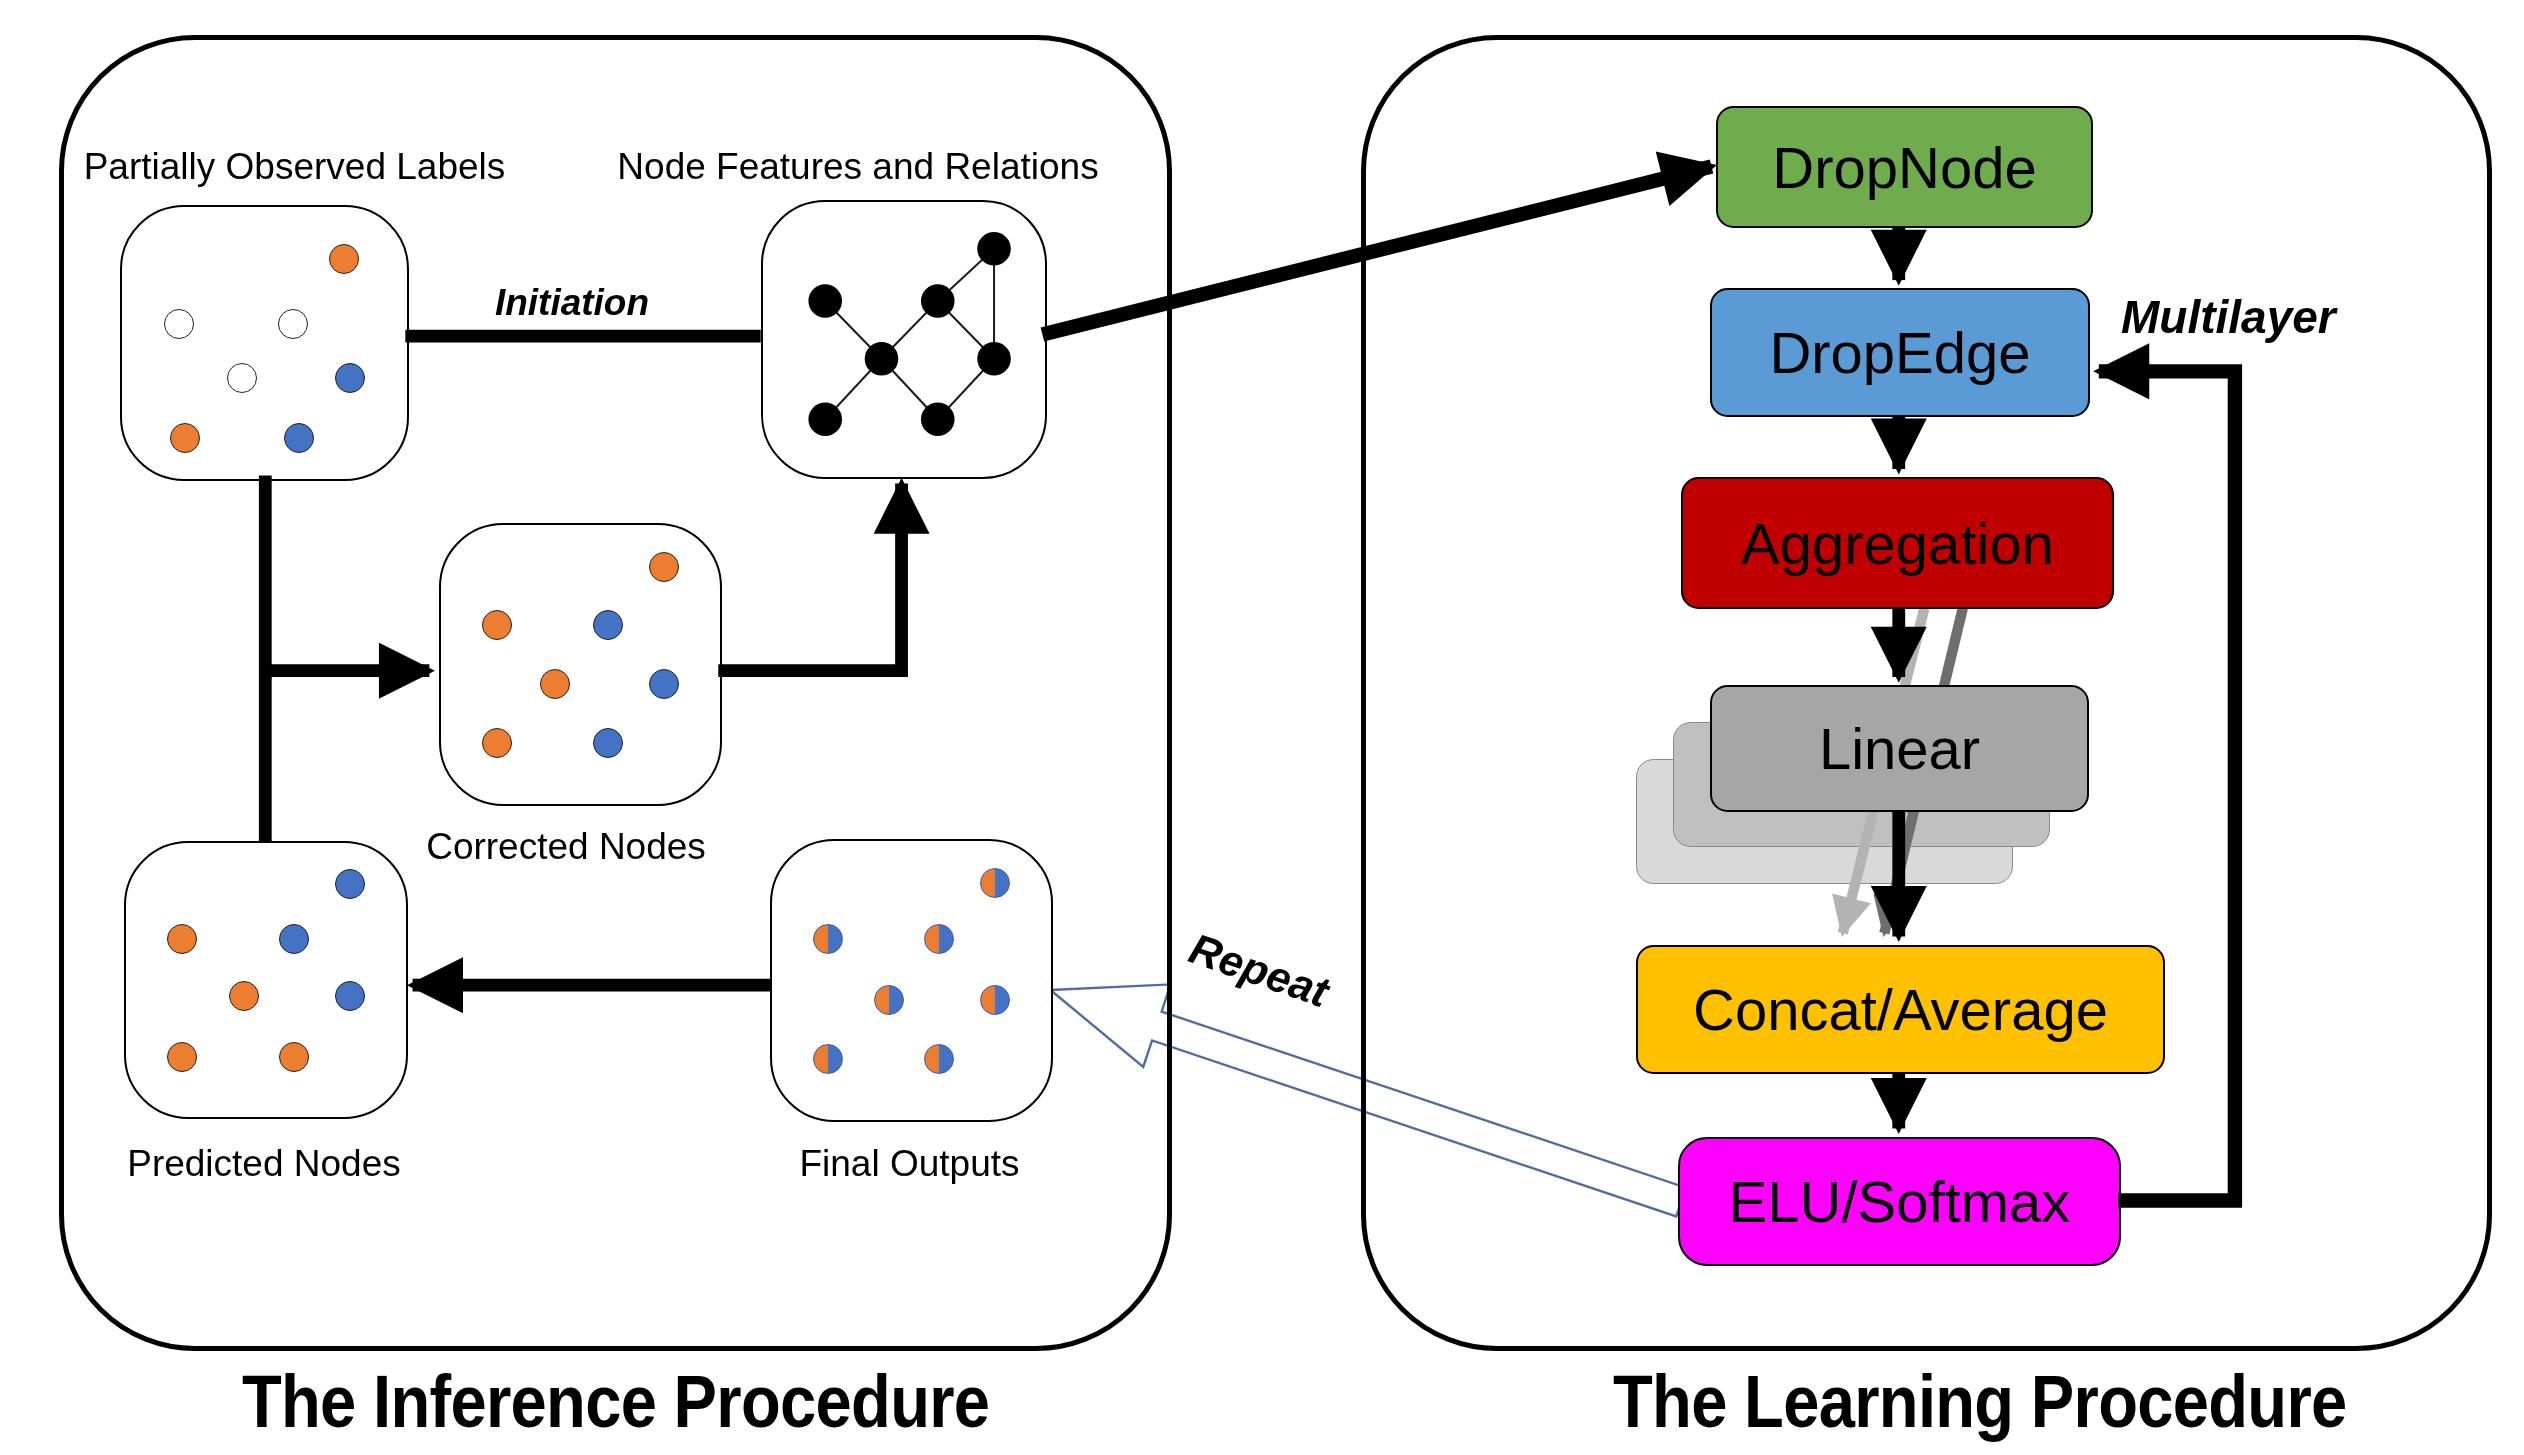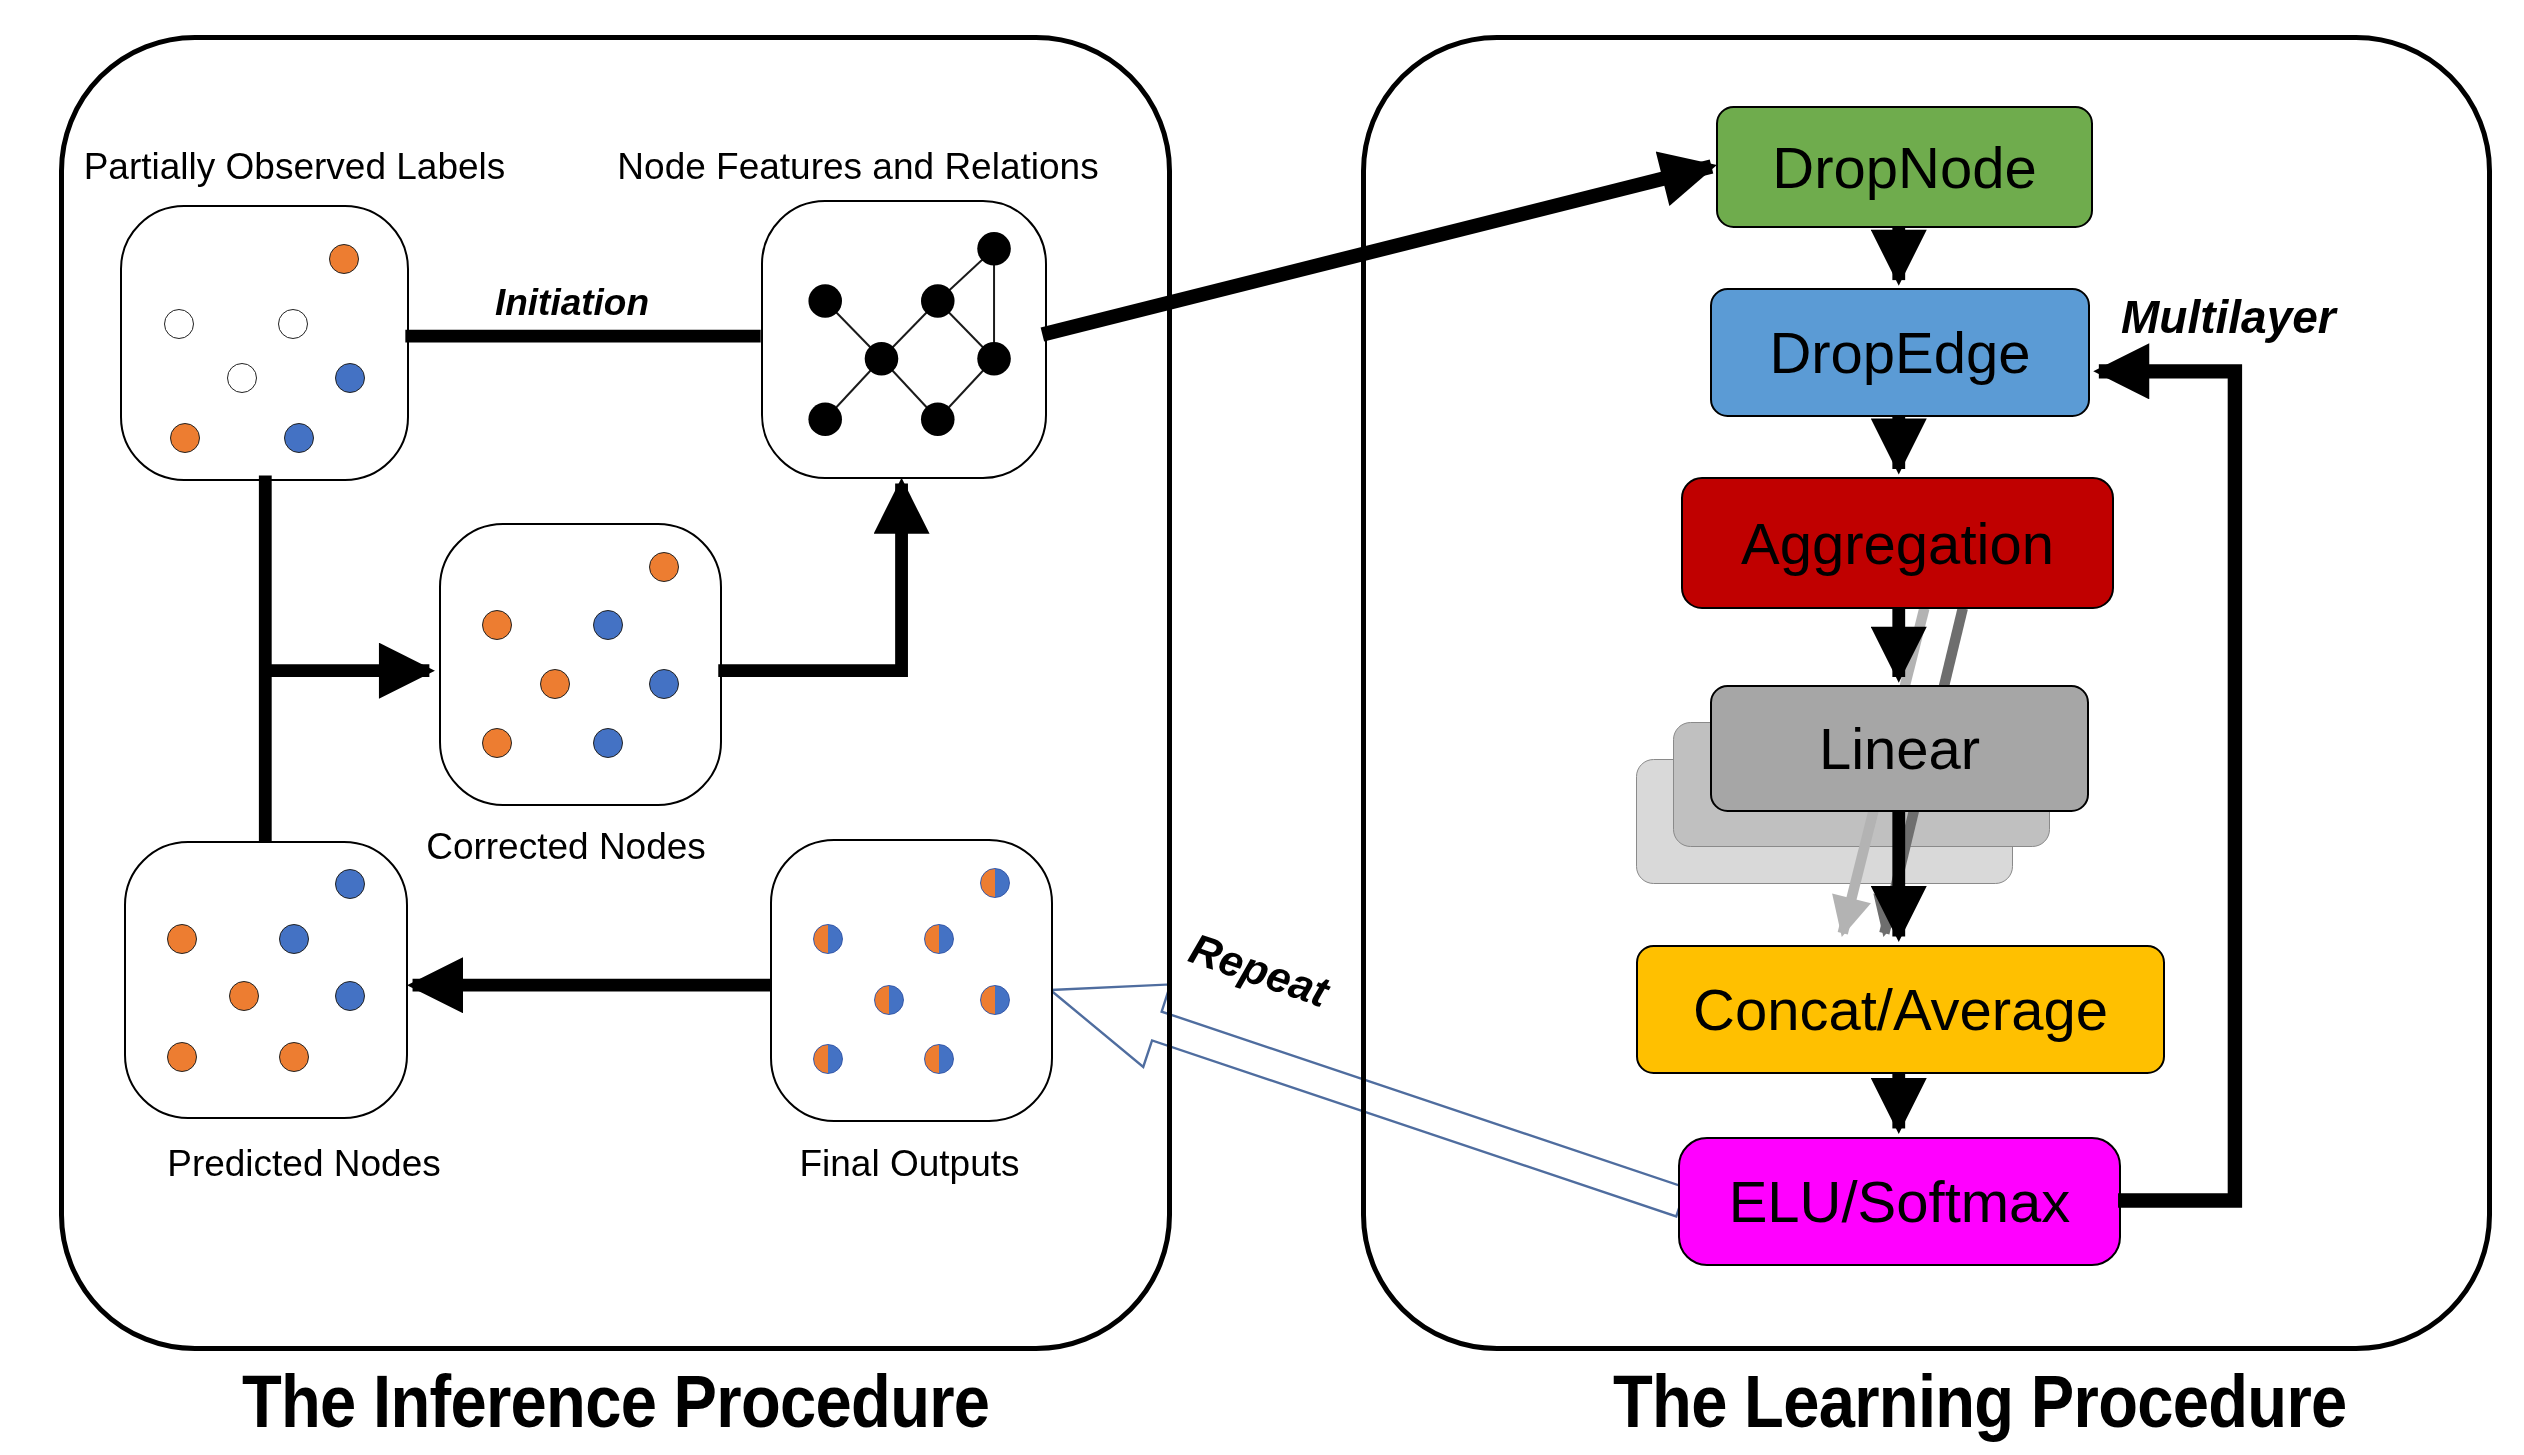--- a/index.html
+++ b/index.html
@@ -97,21 +97,21 @@
 
     <div class="nodebox" style="left:124px;top:841px;width:280px;height:274px;">
         <span class="dot" style="left: calc(80% - 15px); top: calc(15% - 15px); background: rgb(68, 114, 196);"></span>
         <span class="dot" style="left: calc(20% - 15px); top: calc(35% - 15px); background: rgb(237, 125, 49);"></span>
         <span class="dot" style="left: calc(60% - 15px); top: calc(35% - 15px); background: rgb(68, 114, 196);"></span>
         <span class="dot" style="left: calc(42% - 15px); top: calc(56% - 15px); background: rgb(237, 125, 49);"></span>
         <span class="dot" style="left: calc(80% - 15px); top: calc(56% - 15px); background: rgb(68, 114, 196);"></span>
         <span class="dot" style="left: calc(20% - 15px); top: calc(78% - 15px); background: rgb(237, 125, 49);"></span>
         <span class="dot" style="left: calc(60% - 15px); top: calc(78% - 15px); background: rgb(237, 125, 49);"></span>
       </div>
-    <div class="smalllabel" style="left:124px;top:1143px;width:280px;margin-left:40px;">Predicted Nodes</div>
+    <div class="smalllabel" style="left:124px;top:1143px;width:280px;">Predicted Nodes</div>
 
     <div class="nodebox" style="left:770px;top:839px;width:279px;height:279px;">
         <span class="dot" style="left: calc(80% - 15px); top: calc(15% - 15px); background: linear-gradient(90deg, rgb(237, 125, 49) 0px, rgb(237, 125, 49) 50%, rgb(68, 114, 196) 50%, rgb(68, 114, 196) 100%); border-color: rgb(53, 88, 168);"></span>
         <span class="dot" style="left: calc(20% - 15px); top: calc(35% - 15px); background: linear-gradient(90deg, rgb(237, 125, 49) 0px, rgb(237, 125, 49) 50%, rgb(68, 114, 196) 50%, rgb(68, 114, 196) 100%); border-color: rgb(53, 88, 168);"></span>
         <span class="dot" style="left: calc(60% - 15px); top: calc(35% - 15px); background: linear-gradient(90deg, rgb(237, 125, 49) 0px, rgb(237, 125, 49) 50%, rgb(68, 114, 196) 50%, rgb(68, 114, 196) 100%); border-color: rgb(53, 88, 168);"></span>
         <span class="dot" style="left: calc(42% - 15px); top: calc(57% - 15px); background: linear-gradient(90deg, rgb(237, 125, 49) 0px, rgb(237, 125, 49) 50%, rgb(68, 114, 196) 50%, rgb(68, 114, 196) 100%); border-color: rgb(53, 88, 168);"></span>
         <span class="dot" style="left: calc(80% - 15px); top: calc(57% - 15px); background: linear-gradient(90deg, rgb(237, 125, 49) 0px, rgb(237, 125, 49) 50%, rgb(68, 114, 196) 50%, rgb(68, 114, 196) 100%); border-color: rgb(53, 88, 168);"></span>
         <span class="dot" style="left: calc(20% - 15px); top: calc(78% - 15px); background: linear-gradient(90deg, rgb(237, 125, 49) 0px, rgb(237, 125, 49) 50%, rgb(68, 114, 196) 50%, rgb(68, 114, 196) 100%); border-color: rgb(53, 88, 168);"></span>
         <span class="dot" style="left: calc(60% - 15px); top: calc(78% - 15px); background: linear-gradient(90deg, rgb(237, 125, 49) 0px, rgb(237, 125, 49) 50%, rgb(68, 114, 196) 50%, rgb(68, 114, 196) 100%); border-color: rgb(53, 88, 168);"></span>
       </div>
@@ -126,21 +126,21 @@
     <line x1="2452" y1="760" x2="2354" y2="1166" stroke="#6E6E6E" stroke-width="13" marker-end="url(#head-gdark)"></line>
   </svg>
 
   <div class="layer z40">
     <div class="step" style="left: 1716px; top: 106px; width: 373px; height: 118px; background: rgb(111, 172, 77);">
       <span>DropNode</span>
     </div>
     <div class="step" style="left: 1710px; top: 288px; width: 376px; height: 125px; background: rgb(91, 155, 213);">
       <span>DropEdge</span>
     </div>
-    <div class="step" style="left: 1681px; top: 477px; width: 429px; height: 128px; background: rgb(192, 0, 0); border-radius: 21px;">
+    <div class="step" style="left: 1681px; top: 477px; width: 429px; height: 128px; background: rgb(192, 0, 0);">
       <span>Aggregation</span>
     </div>
     <div class="step" style="left: 1710px; top: 685px; width: 375px; height: 123px; background: rgb(166, 166, 166); text-align: right;">
       <span>Linear</span>
     </div>
     <div class="step" style="left: 1636px; top: 945px; width: 525px; height: 125px; background: rgb(255, 192, 0);">
       <span>Concat/Average</span>
     </div>
     <div class="step" style="left: 1678px; top: 1137px; width: 439px; height: 125px; background: rgb(255, 0, 255); border-radius: 29px;">
       <span>ELU/Softmax</span>

